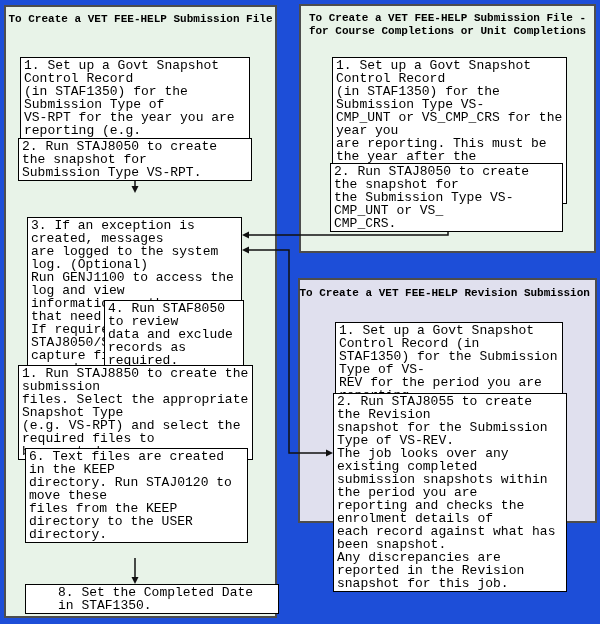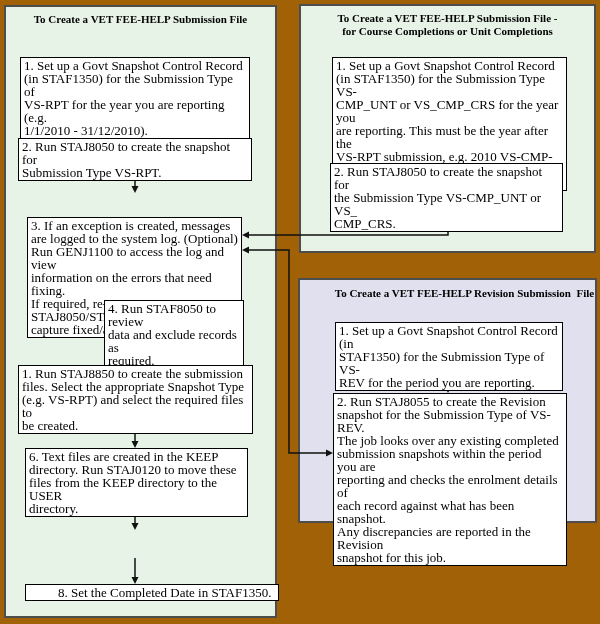--- a/index.html
+++ b/index.html
@@ -1,18 +1,18 @@
 <!DOCTYPE html>
 <html style="--panel-green: #e8f3e8; --panel-lavender: #e0e0ee; --panel-border: #4d4d4d; --box-fill: #ffffff; --box-border: #000000; --arrow: #111111; --text: #000000;"><head>
 <meta charset="utf-8">
 <style>
   html,body { margin:0; padding:0; background:#ffffff; }
   #page {
-    position:relative; width:600px; height:624px; background:#a16207;
-    font-family:Liberation Serif, serif; color:#000;
+    position:relative; width:600px; height:624px; background:#1d4ed8;
+    font-family:Liberation Mono, monospace; color:#000;
     overflow:hidden;
   }
   .panel {
     position:absolute; box-sizing:border-box;
     border:2px solid var(--panel-border,#4d4d4d);
   }
   .panel.green { background:var(--panel-green,#e8f3e8); }
   .panel.lavender { background:var(--panel-lavender,#e0e0ee); }
   .panel-title {
     position:absolute; font-weight:bold; font-size:11px; line-height:13px;

